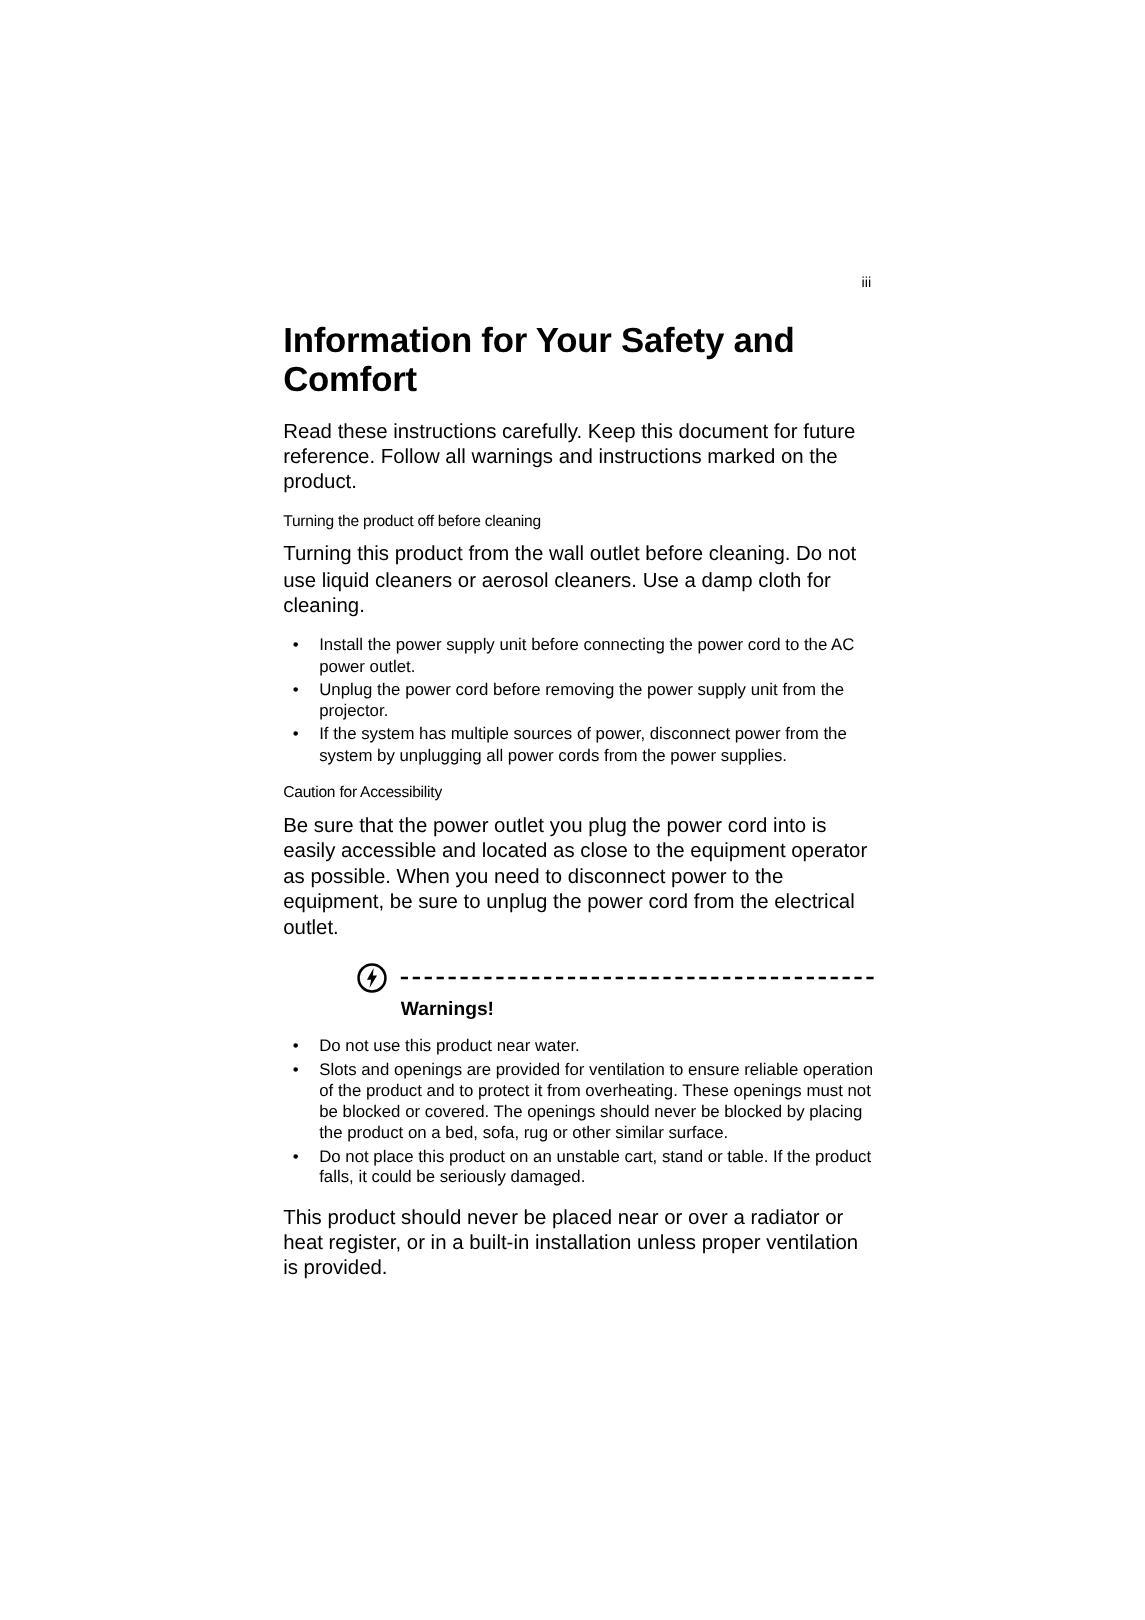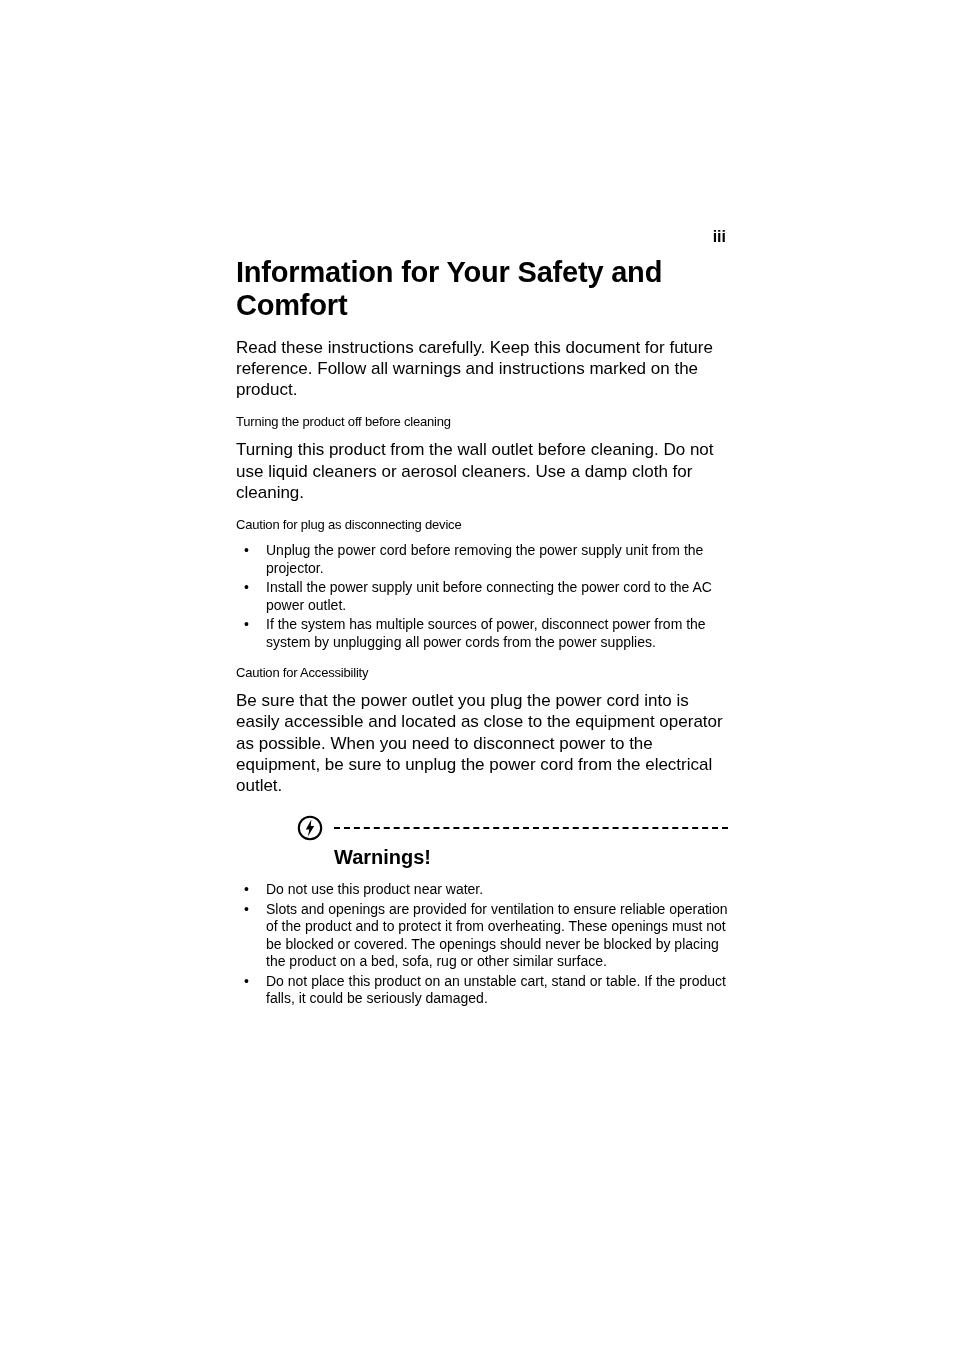--- a/index.html
+++ b/index.html
@@ -5,29 +5,28 @@
   * { box-sizing: border-box; margin: 0; padding: 0; }
   html, body { width: 954px; height: 1350px; background: #fff; }
   body {
     font-family: "Segoe UI", "Helvetica Neue", Arial, sans-serif;
     color: #000;
     position: relative;
   }
   .page {
     position: absolute;
     left: 236px;
-    top: 216px;
+    top: 228px;
     width: 492px;
   }
   .page-num {
     position: absolute;
     right: 228px;
     top: 228px;
-    font-size: 16px;
-    font-weight: bold;
+    font-size: 12px;
   }
   h1.title {
     font-size: 29px;
     font-weight: 700;
     line-height: 1.15;
     margin-top: 40px;
     margin-bottom: 14px;
     letter-spacing: -0.2px;
   }
   .para {
@@ -74,44 +73,43 @@
     height: 28px;
     flex: none;
   }
   .dashed {
     margin-left: 10px;
     flex: 1;
     height: 0;
     border-top: 2px dashed #000;
   }
   .warning-label {
-    font-size: 20px;
+    font-size: 16px;
     font-weight: 700;
     margin-left: 98px;
     margin-top: 4px;
   }
 </style>
 </head>
 <body>
 
 <div class="page-num">iii</div>
 
 <div class="page">
 
   <h1 class="title">Information for Your Safety and Comfort</h1>
 
   <p class="para">Read these instructions carefully. Keep this document for future reference. Follow all warnings and instructions marked on the product.</p>
 
   <h2 class="section">Turning the product off before cleaning</h2>
   <p class="para">Turning this product from the wall outlet before cleaning. Do not use liquid cleaners or aerosol cleaners. Use a damp cloth for cleaning.</p>
 
-  <h2 class="section">Caution for plug as disconnecting device</h2>
   <ul class="bullets">
+    <li>Install the power supply unit before connecting the power cord to the AC power outlet.</li>
     <li>Unplug the power cord before removing the power supply unit from the projector.</li>
-    <li>Install the power supply unit before connecting the power cord to the AC power outlet.</li>
     <li>If the system has multiple sources of power, disconnect power from the system by unplugging all power cords from the power supplies.</li>
   </ul>
 
   <h2 class="section">Caution for Accessibility</h2>
   <p class="para">Be sure that the power outlet you plug the power cord into is easily accessible and located as close to the equipment operator as possible. When you need to disconnect power to the equipment, be sure to unplug the power cord from the electrical outlet.</p>
 
   <div class="warning-block">
     <div class="warning-row">
       <svg class="warning-icon" viewBox="0 0 40 40">
         <circle cx="20" cy="20" r="16" fill="none" stroke="#000" stroke-width="3"></circle>
@@ -121,15 +119,16 @@
     </div>
     <div class="warning-label">Warnings!</div>
   </div>
 
   <ul class="bullets">
     <li>Do not use this product near water.</li>
     <li>Slots and openings are provided for ventilation to ensure reliable operation of the product and to protect it from overheating. These openings must not be blocked or covered. The openings should never be blocked by placing the product on a bed, sofa, rug or other similar surface.</li>
     <li>Do not place this product on an unstable cart, stand or table. If the product falls, it could be seriously damaged.</li>
   </ul>
 
+  <p class="para">This product should never be placed near or over a radiator or heat register, or in a built-in installation unless proper ventilation is provided.</p>
 
 
 </div>
 
 </body></html>

